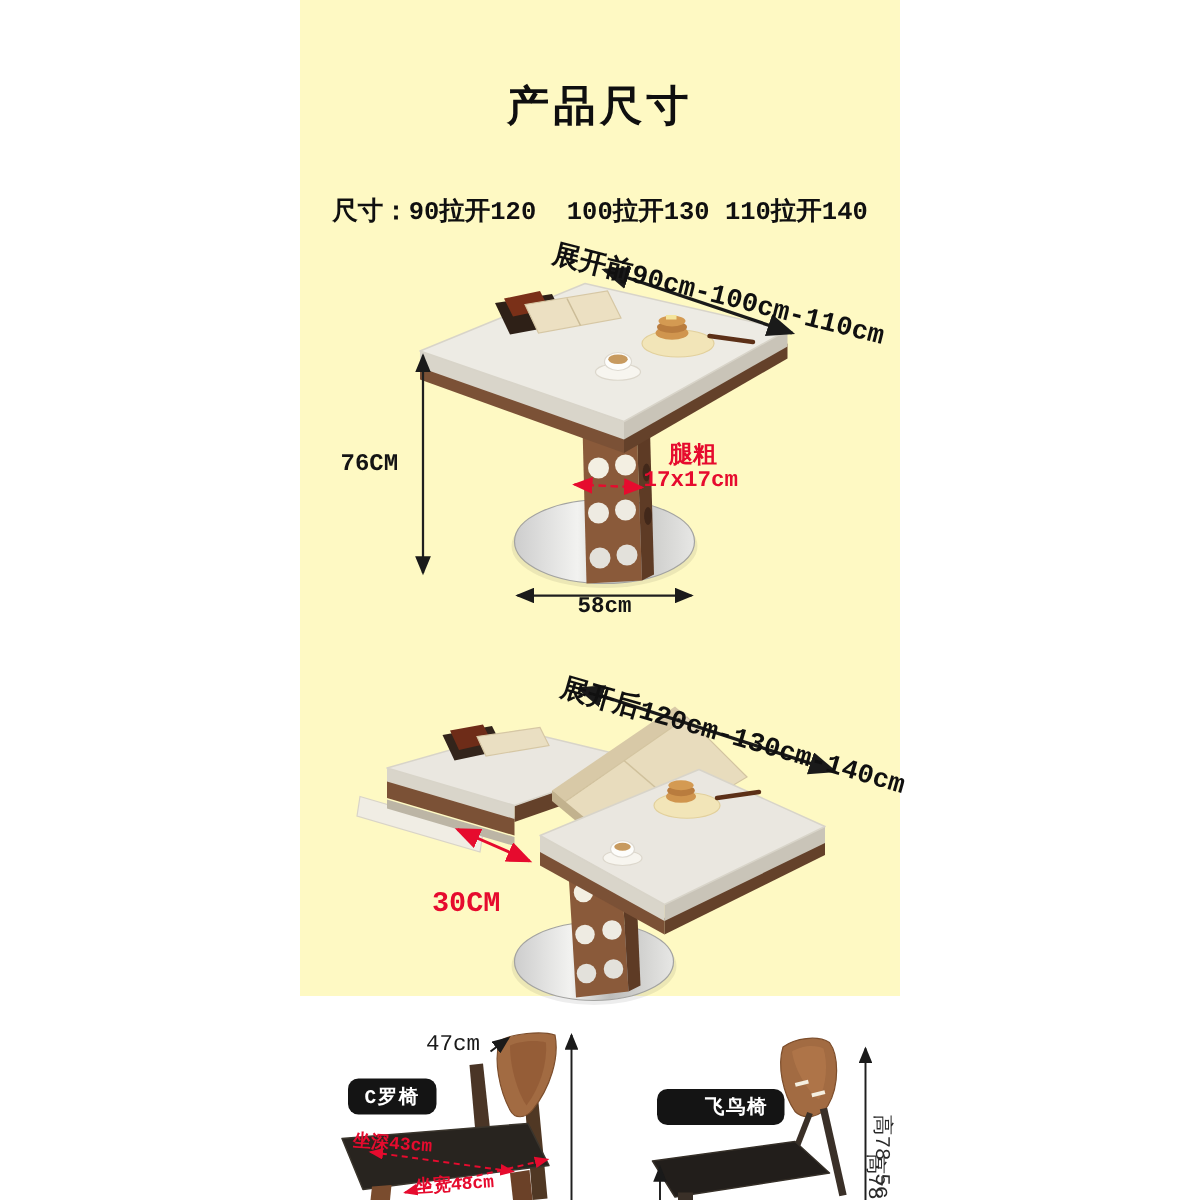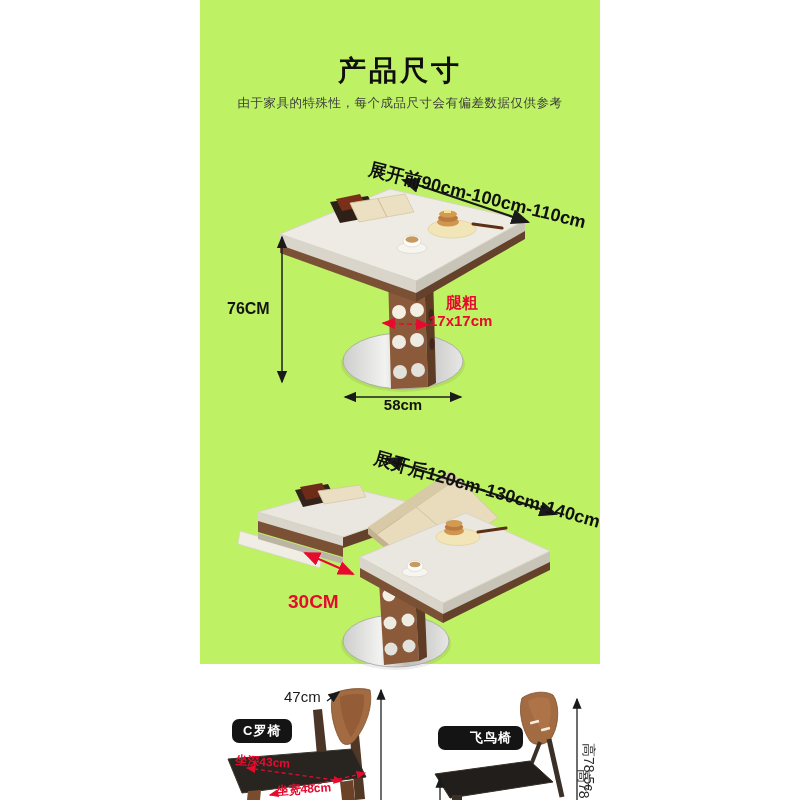--- a/index.html
+++ b/index.html
@@ -1,18 +1,18 @@
 <!DOCTYPE html>
 <html><head>
 <meta charset="utf-8">
 <style>
   html,body{margin:0;padding:0;}
   .page{position:relative;width:800px;height:800px;background:#ffffff;overflow:hidden;
         font-family:"Liberation Sans", sans-serif;color:#141414;}
-  .panel{position:absolute;left:200px;top:0;width:400px;height:664px;background:#bef264;}
+  .panel{position:absolute;left:200px;top:0;width:400px;height:664px;background:#fef9c3;font-family:Liberation Mono, monospace;}
   .abs{position:absolute;}
   .center{left:0;width:400px;text-align:center;}
   .title{top:52px;font-size:28px;font-weight:bold;letter-spacing:3px;color:#0f0f0f;}
   .sub{font-size:12.5px;color:#3d3d3d;letter-spacing:0.5px;}
   .sub1{top:95px;}
   .sub2{top:112px;}
   .sizes{top:129px;font-size:17px;font-weight:bold;color:#101010;white-space:pre;}
   .diag{font-size:18px;font-weight:bold;color:#101010;transform-origin:0 0;white-space:nowrap;}
   .diag1{left:172px;top:157px;transform:rotate(14deg);}
   .diag2{left:178px;top:446px;transform:rotate(16deg);}
@@ -35,21 +35,21 @@
   .vhR{left:392px;top:769px;}
   svg{display:block;}
 </style>
 </head>
 <body>
 
 <div class="page">
  <div class="panel">
 
   <div class="abs center title">产品尺寸</div>
-  <div class="abs center sub sub1">由于家具的特殊性，每个成品尺寸会有偏差数据仅供参考</div>
+  <div class="abs center sizes">尺寸：90拉开120  100拉开130 110拉开140</div>
 
   <svg class="abs" style="left:0;top:150px" width="400" height="270" viewBox="0 0 400 270">
     <defs>
       <linearGradient id="steel1" x1="0" y1="0" x2="1" y2="0">
         <stop offset="0" stop-color="#cdcdcd"></stop>
             <stop offset="0.35" stop-color="#f2f2f0"></stop>
         <stop offset="0.6" stop-color="#bdbdbb"></stop>
             <stop offset="1" stop-color="#e7e7e5"></stop>
       </linearGradient>
       <marker id="ab1" markerWidth="9" markerHeight="7" refX="7.5" refY="3.5" orient="auto-start-reverse">

